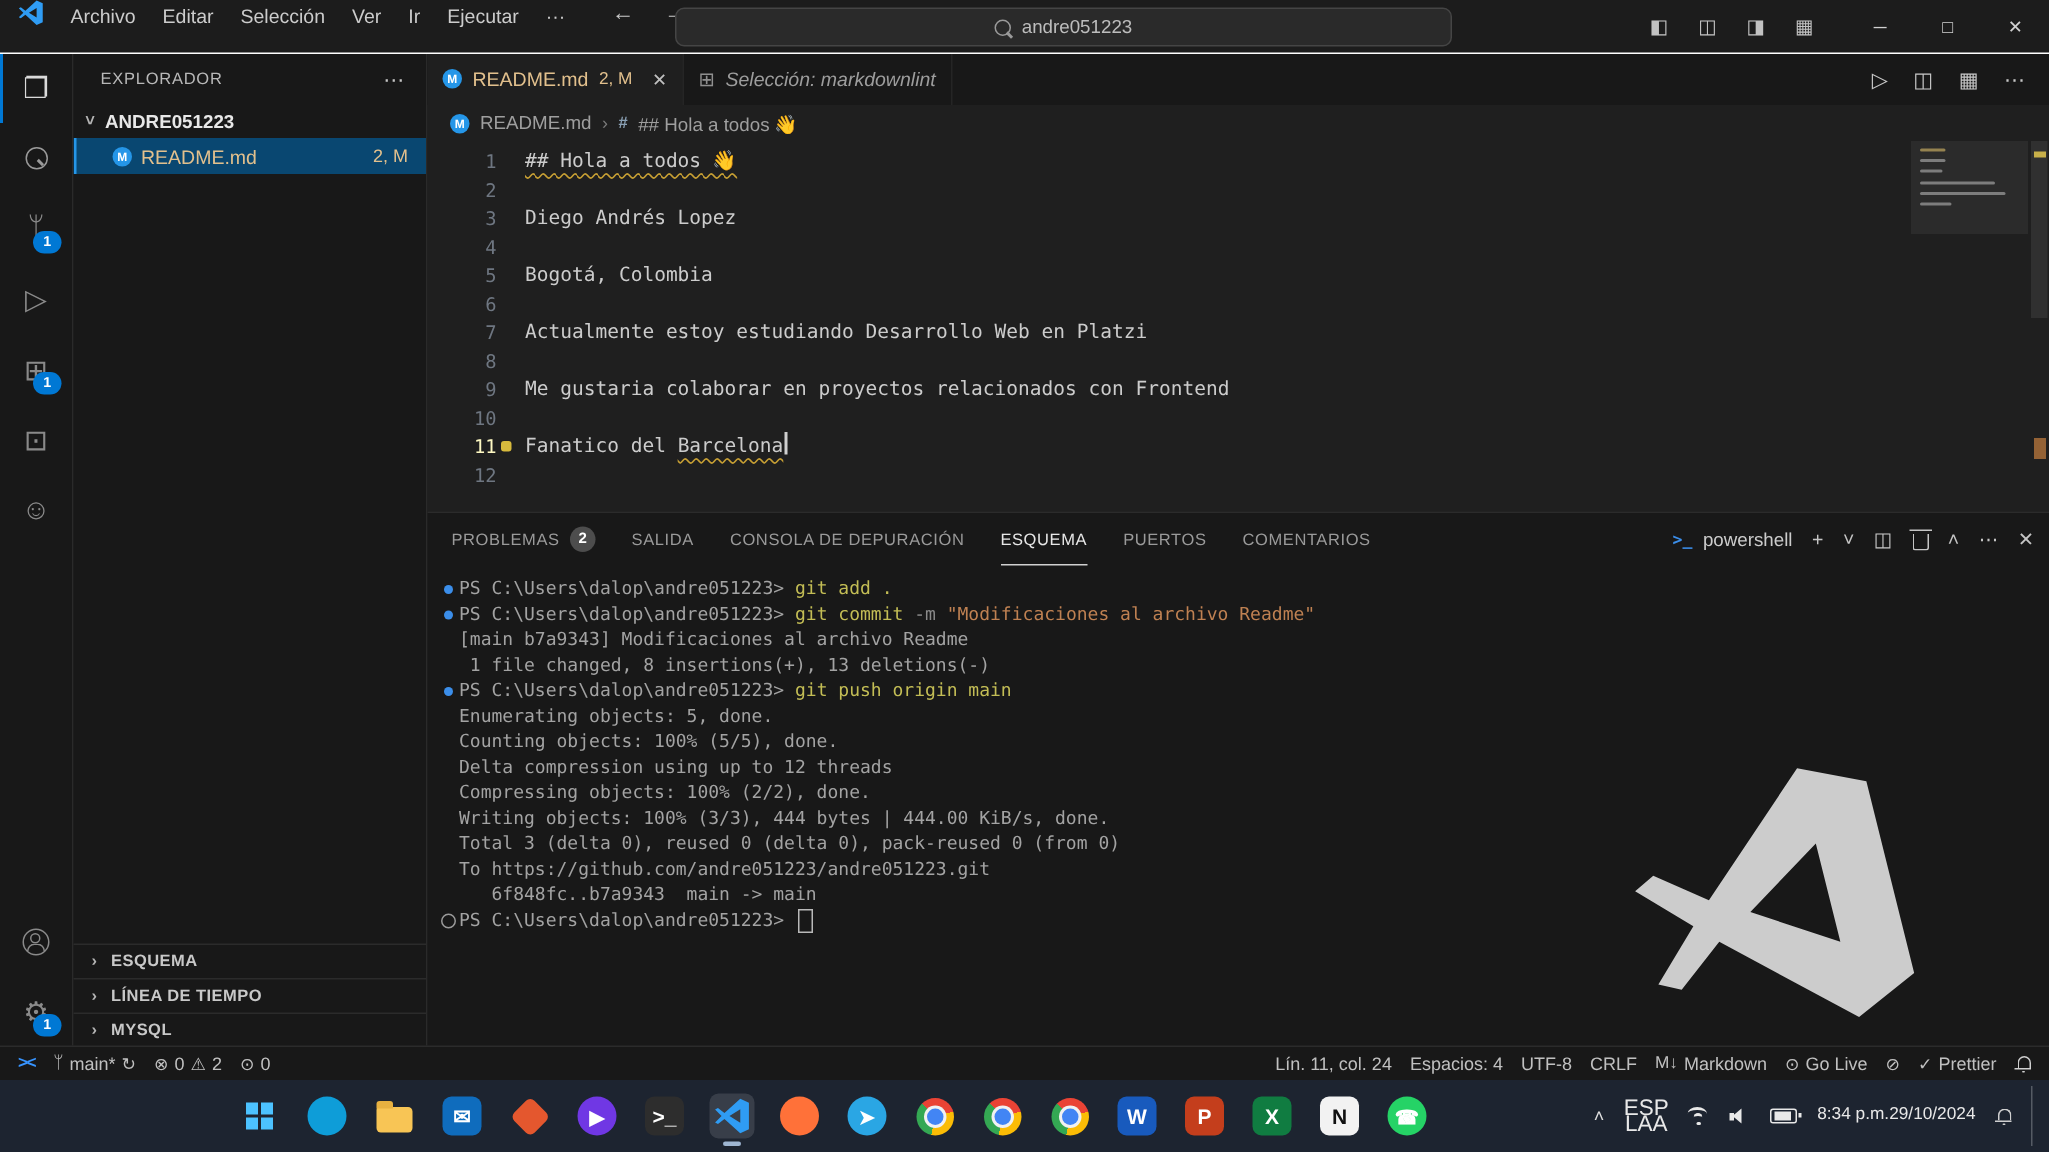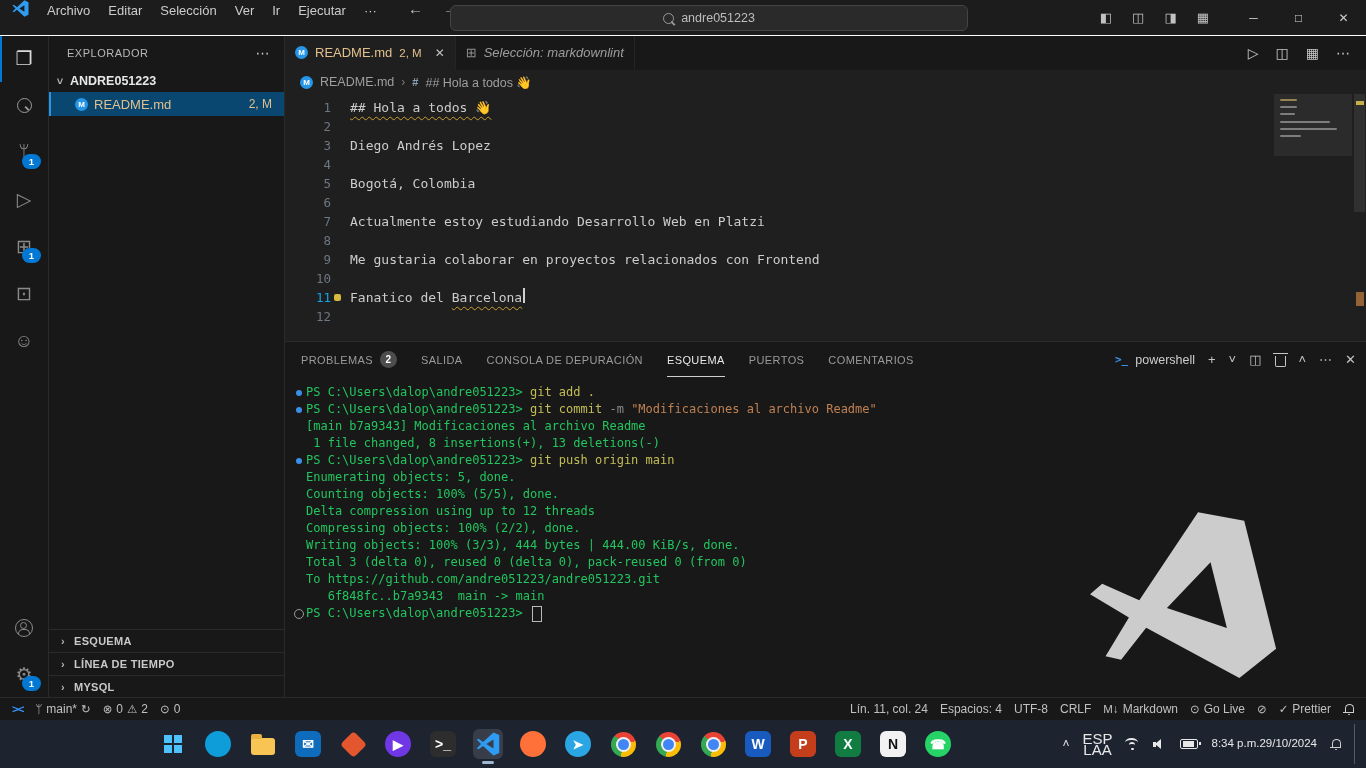--- a/index.html
+++ b/index.html
@@ -63,21 +63,21 @@
   .ext-icon{color:#8f8f8f;font-size:13px;}
   .editor-actions{margin-left:auto;display:flex;align-items:center;gap:17px;padding:0 16px;color:#c5c5c5;font-size:14px;}
   .breadcrumb{height:24px;background:#1f1f1f;display:flex;align-items:center;gap:7px;padding:0 15px;font-size:12.5px;color:#9f9f9f;}
   .bc-sep{font-size:12px;color:#7c7c7c;}
   .sym-icon{color:#8aa0b4;font-size:11px;font-weight:700;}
   
   .code-wrap{flex:1;position:relative;background:#1f1f1f;overflow:hidden;
     font-family:"DejaVu Sans Mono","Liberation Mono",monospace;font-size:13px;line-height:19px;padding-top:4px;}
   .code-line{display:flex;height:19px;position:relative;}
   .ln{width:46px;flex:none;text-align:right;padding-right:19px;color:#6e7681;font-size:12.5px;}
-  .code-line.active .ln{color:#0ea5e9;text-align:right;}
+  .code-line.active .ln{color:#fef9c3;text-align:right;}
   .ltext{white-space:pre;color:#cccccc;}
   .squig{text-decoration-line:underline;text-decoration-style:wavy;text-decoration-color:#c8a033;text-underline-offset:3.5px;text-decoration-thickness:1px;}
   .cursor{display:inline-block;width:1.5px;height:15px;background:#cfcfcf;margin-left:1px;vertical-align:text-bottom;}
   .bulb{position:absolute;left:49px;top:6px;width:7px;height:7px;background:#d7ba3d;border-radius:2px;}
   .minimap{position:absolute;top:2px;right:14px;width:78px;}
   .mm-slider{position:absolute;top:0;right:14px;width:78px;height:62px;background:rgba(255,255,255,.055);}
   .mm-bar{position:absolute;left:6px;height:2px;border-radius:1px;background:#9a9a9a;opacity:.75;}
   .overview{position:absolute;top:0;right:0;width:13px;height:100%;}
   .ov-mark{position:absolute;right:2px;width:8px;height:4px;}
   .vthumb{position:absolute;right:1px;top:0;width:11px;height:118px;background:rgba(130,130,130,.18);}
@@ -91,21 +91,21 @@
   .panel-tools{margin-left:auto;display:flex;align-items:center;gap:13px;color:#c5c5c5;font-size:13px;}
   .ps-item{display:flex;align-items:center;gap:7px;font-size:12.5px;color:#cccccc;}
   .ps-glyph{color:#3b8eea;font-family:"DejaVu Sans Mono",monospace;font-size:11px;font-weight:700;}
   .trash{width:9px;height:10px;border:1.3px solid #c5c5c5;border-top:none;border-radius:0 0 2px 2px;position:relative;margin-top:3px;}
   .trash::before{content:"";position:absolute;left:-3px;right:-3px;top:-3px;height:1.3px;background:#c5c5c5;}
   .terminal{flex:1;padding:7px 0 0 6px;font-family:"DejaVu Sans Mono","Liberation Mono",monospace;font-size:12px;line-height:17px;}
   .t-line{display:flex;align-items:center;height:17px;white-space:pre;}
   .t-dec{width:15px;flex:none;display:flex;align-items:center;justify-content:center;}
   .dec-blue{width:6px;height:6px;border-radius:50%;background:#3b8eea;}
   .dec-gray{width:8px;height:8px;border-radius:50%;border:1.2px solid #9a9a9a;}
-  .c-fg{color:#22c55e;}.c-cmd{color:#c3bd55;}.c-param{color:#8a8a8a;}.c-str{color:#bf8152;}
+  .c-fg{color:#a3a3a3;}.c-cmd{color:#c3bd55;}.c-param{color:#8a8a8a;}.c-str{color:#bf8152;}
   .t-cursor{display:inline-block;width:8px;height:14px;border:1px solid #b9b9b9;margin-left:2px;}
   .watermark{position:absolute;right:98px;bottom:74px;width:178px;height:178px;transform:rotate(-14deg);z-index:3;pointer-events:none;opacity:.95;}
   
   .statusbar{position:absolute;left:0;right:0;bottom:48px;height:22px;background:#181818;border-top:1px solid #2b2b2b;
     display:flex;align-items:center;font-size:12px;color:#c0c0c0;z-index:6;padding:0 6px;}
   .st-item{display:flex;align-items:center;gap:4px;padding:0 6px;height:22px;}
   .st-right{margin-left:auto;display:flex;}
   .st-ic{font-size:11.5px;}
   .st-remote{color:#3794ff;font-weight:700;letter-spacing:-1px;}
   .belli{width:11px;height:12px;position:relative;display:inline-block;}

